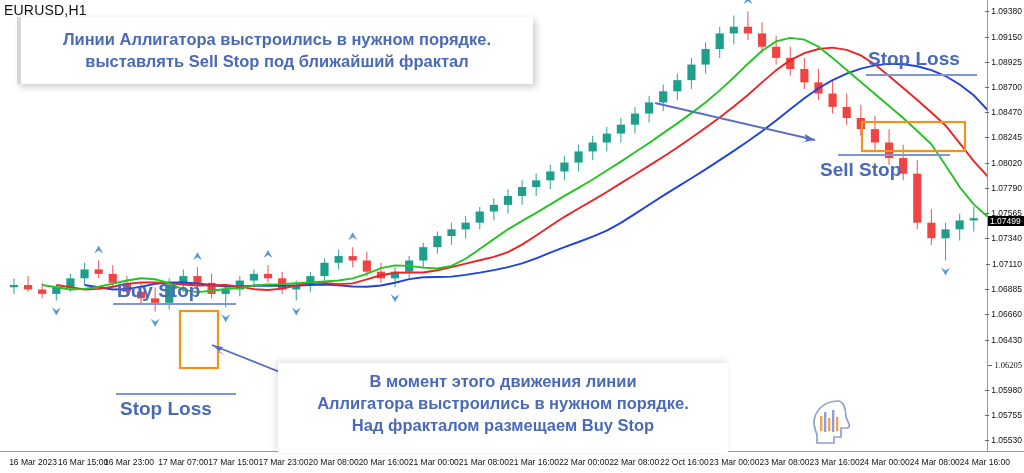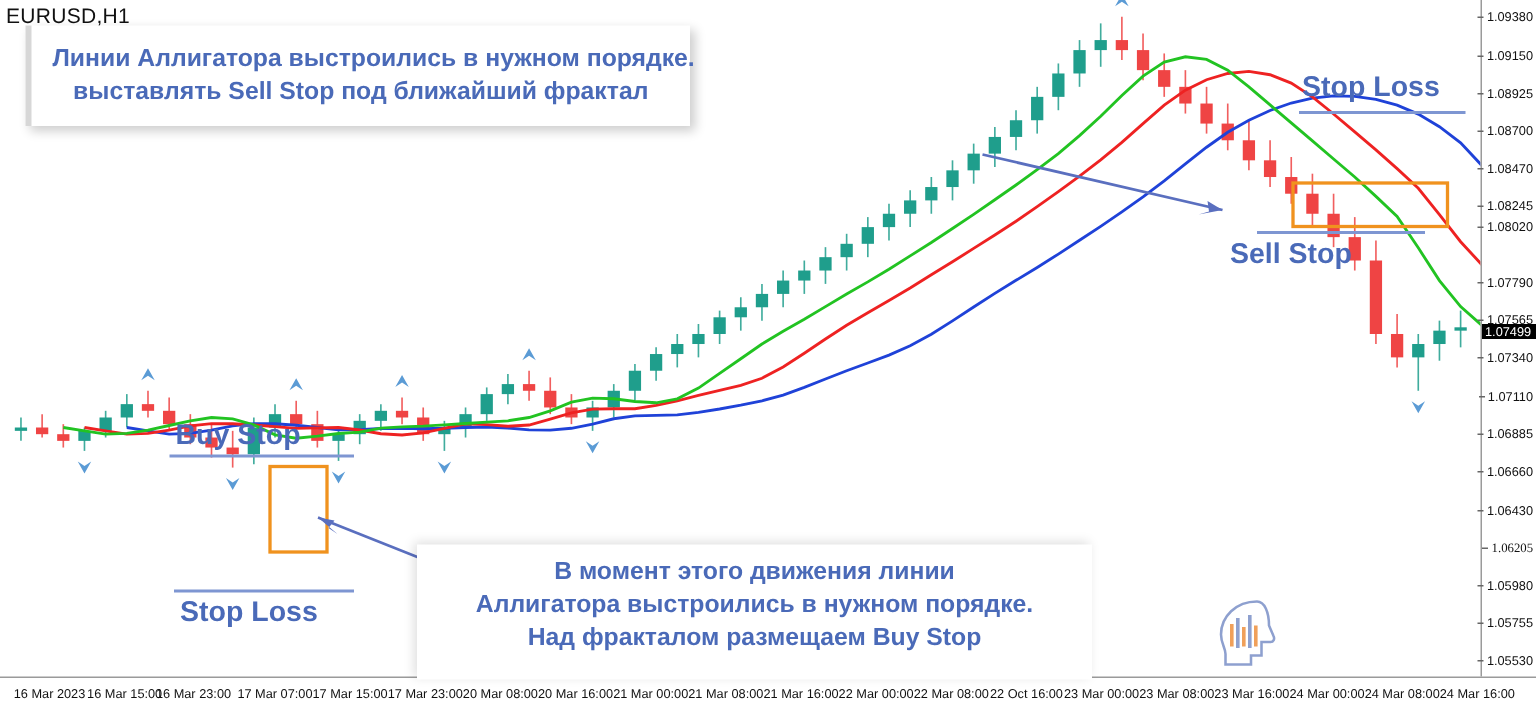--- a/index.html
+++ b/index.html
@@ -15,21 +15,21 @@
 
   .ptick{position:absolute;right:2px;font-size:8.5px;color:#111;transform:translateY(-50%);white-space:nowrap;}
   .ptick i{position:absolute;left:-6px;top:50%;width:4px;height:1px;background:#666;}
   .cur-price{position:absolute;right:0;width:36px;background:#000;color:#fff;font-size:8.5px;
              text-align:left;padding-left:2px;box-sizing:border-box;transform:translateY(-50%);}
   .ttick{position:absolute;top:5px;font-size:8.5px;color:#111;white-space:nowrap;transform:translateX(-50%);}
 
   
   .note{position:absolute;background:#fff;box-sizing:border-box;
         color:#4a6ab8;font-weight:bold;text-align:center;line-height:1.33;}
-  #note-top{left:17px;top:17px;width:443px;padding:12px 14px 11px;font-size:16.5px;
+  #note-top{left:17px;top:17px;width:516px;padding:12px 14px 11px;font-size:16.5px;
             border-left:4px solid #d7d7d7;box-shadow:3px 3px 7px rgba(0,0,0,.20);}
   #note-bottom{left:278px;top:363px;width:450px;height:90px;padding:8px 10px 0;font-size:16.5px;
                box-shadow:-2px -2px 7px rgba(0,0,0,.13);}
   .note div{white-space:nowrap;}
 
   
   .tlabel{position:absolute;color:#4a6ab8;font-weight:bold;font-size:19px;white-space:nowrap;}
   .uline{position:absolute;height:2px;background:#7e96d2;}
 
   
@@ -206,21 +206,21 @@
       </svg>
   </div>
 
   <div id="price-axis">
       <div class="ptick" style="top: 11.133px;"><i></i>1.09380</div>
       <div class="ptick" style="top: 36.7389px;"><i></i>1.09150</div>
       <div class="ptick" style="top: 61.7882px;"><i></i>1.08925</div>
       <div class="ptick" style="top: 86.8374px;"><i></i>1.08700</div>
       <div class="ptick" style="top: 112.443px;"><i></i>1.08470</div>
       <div class="ptick" style="top: 137.493px;"><i></i>1.08245</div>
-      <div class="ptick" style="top: 151px;"><i></i>1.08020</div>
+      <div class="ptick" style="top: 163px;"><i></i>1.08020</div>
       <div class="ptick" style="top: 188.148px;"><i></i>1.07790</div>
       <div class="ptick" style="top: 213.197px;"><i></i>1.07565</div>
       <div class="ptick" style="top: 222px; margin-top: 16px;"><i></i>1.07340</div>
       <div class="ptick" style="top: 263.852px;"><i></i>1.07110</div>
       <div class="ptick" style="top: 288.901px;"><i></i>1.06885</div>
       <div class="ptick" style="top: 313.951px;"><i></i>1.06660</div>
       <div class="ptick" style="top: 339.557px;"><i></i>1.06430</div>
       <div class="ptick" style="top: 364.606px; font-family: Liberation Serif, serif;"><i></i>1.06205</div>
       <div class="ptick" style="top: 389.655px;"><i></i>1.05980</div>
       <div class="ptick" style="top: 414.704px;"><i></i>1.05755</div>

